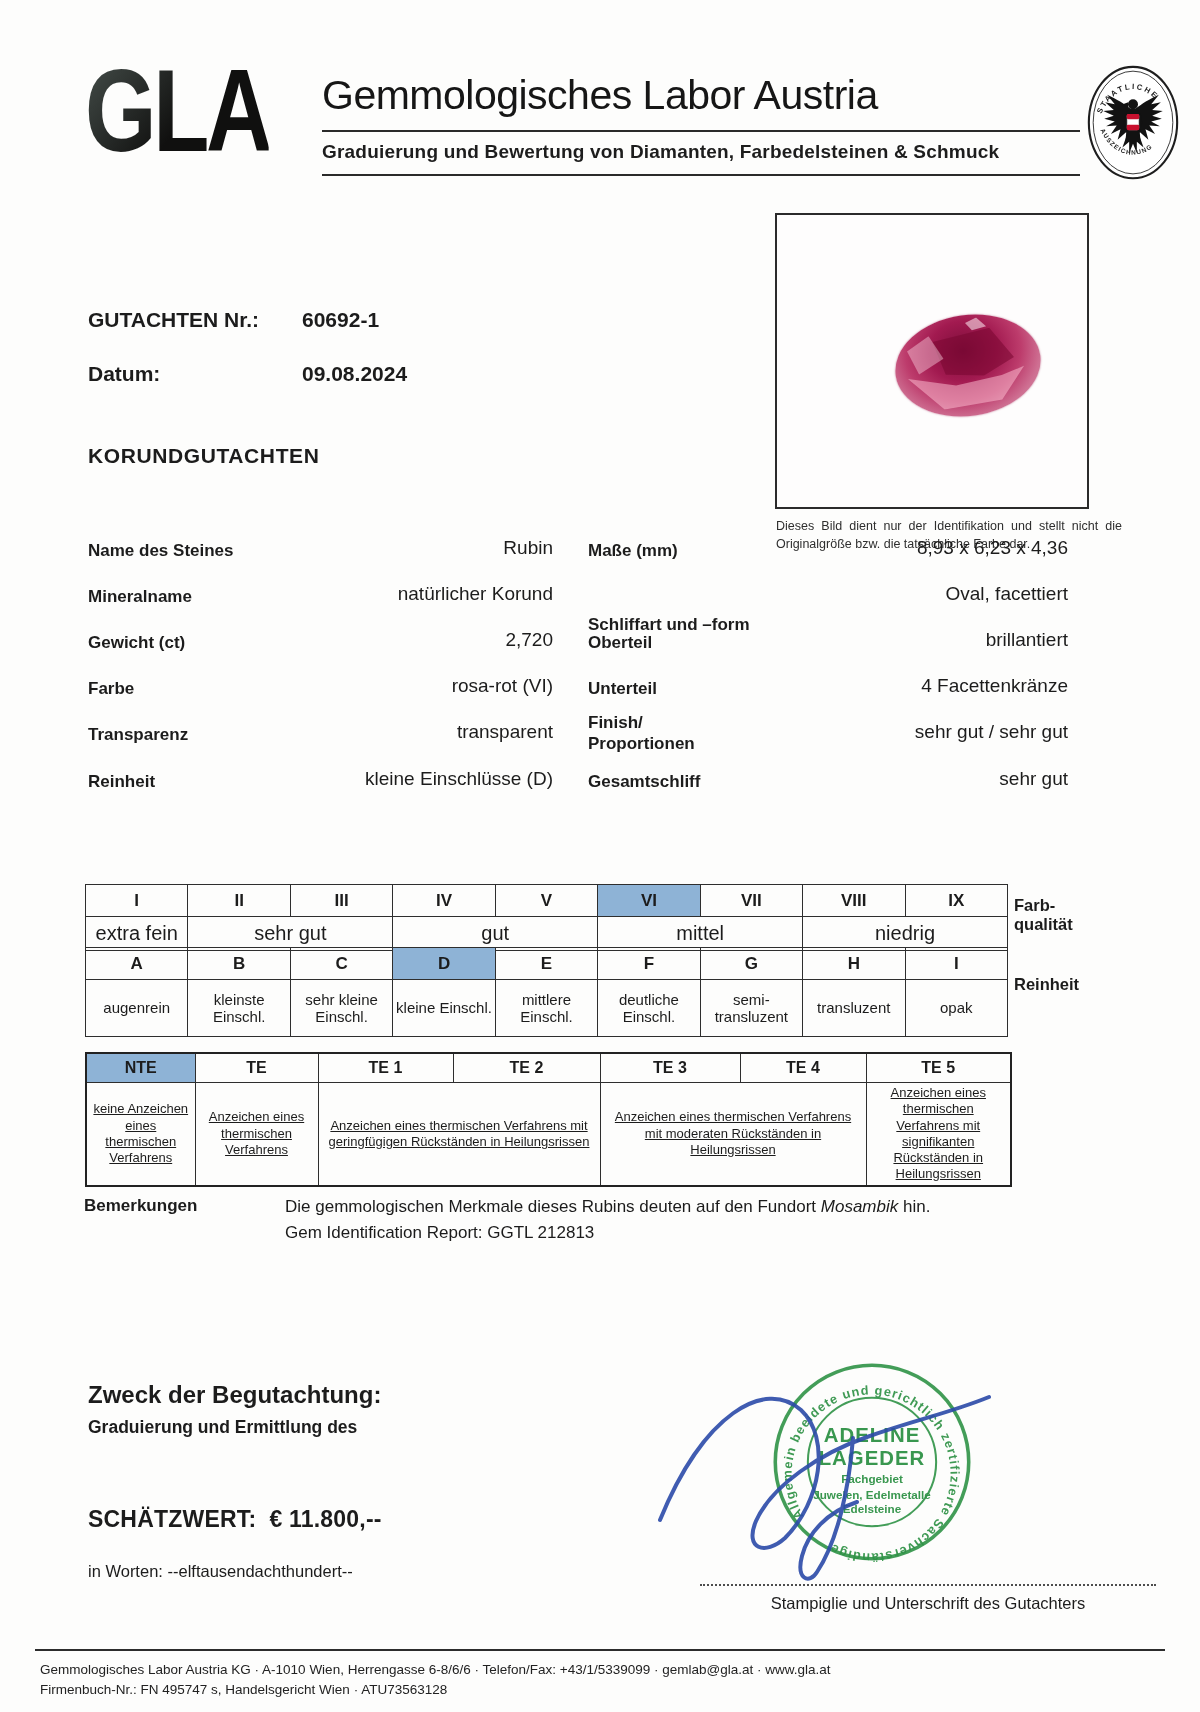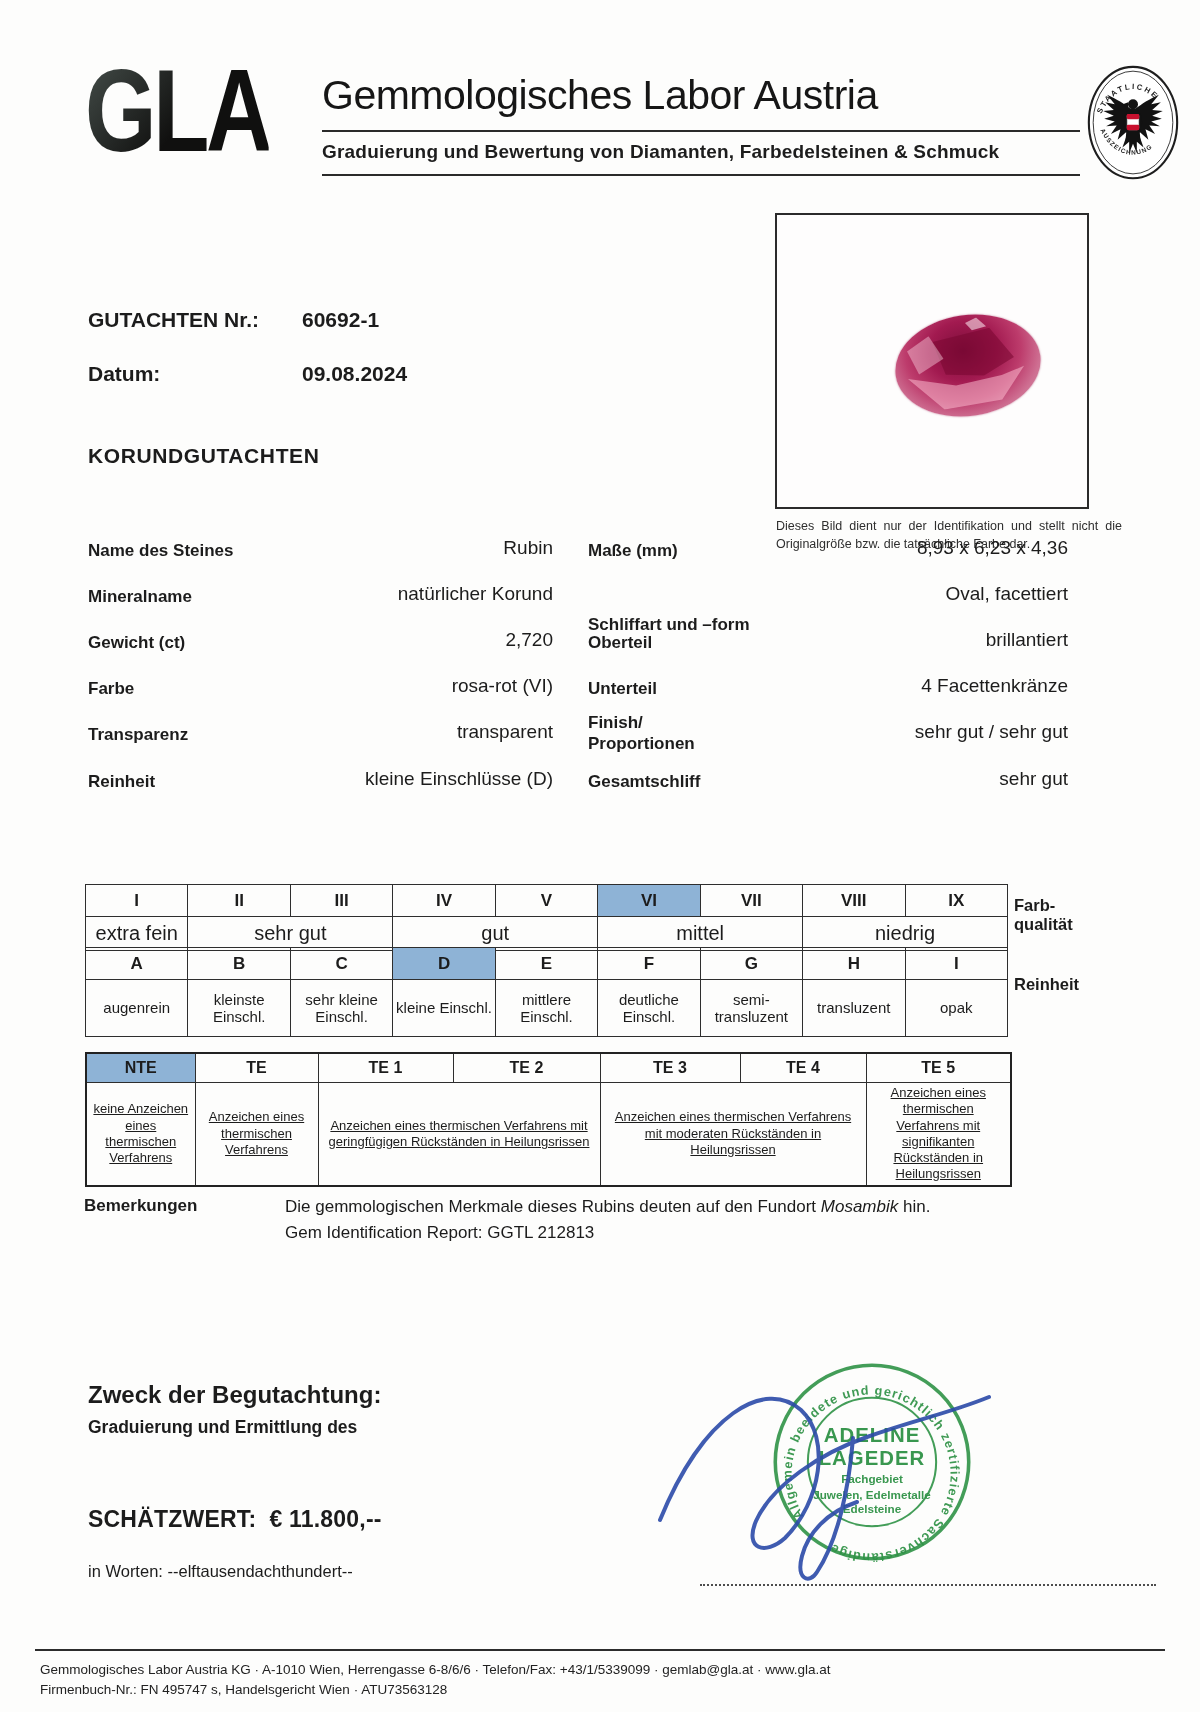--- a/index.html
+++ b/index.html
@@ -282,20 +282,21 @@
   <div class="abs" style="left:615px;top:1352px;width:420px;height:230px;pointer-events:none;">
     <svg width="420" height="230" viewBox="0 0 420 230">
       <g fill="none" stroke="#2b4aa8" stroke-width="4" stroke-linecap="round" opacity=".9">
         <path d="M 45,168 C 88,62 150,26 186,58 C 216,86 206,150 170,186 C 150,204 129,197 141,169 C 157,133 206,101 252,85 C 302,67 332,62 374,45"></path>
         <path d="M 238,86 C 234,138 222,190 202,220 C 194,233 181,227 187,204 C 193,181 212,160 242,150"></path>
       </g>
     </svg>
   </div>
 
   <div class="abs sig-rule" style="left:700px;top:1584px;width:456px;"></div>
+  <div class="abs stamp-caption" style="left:700px;top:1594px;width:456px;text-align:center;">Stampiglie und Unterschrift des Gutachters</div>
 
   <div class="abs foot-rule" style="left:35px;top:1649px;width:1130px;"></div>
   <div class="abs foot-text" style="left:40px;top:1660px;width:1120px;">
     <span>Gemmologisches Labor Austria KG  ·  A-1010 Wien, Herrengasse 6-8/6/6  ·  Telefon/Fax: +43/1/5339099  ·  gemlab@gla.at  ·  www.gla.at</span><br>
     <span>Firmenbuch-Nr.: FN 495747 s, Handelsgericht Wien  ·  ATU73563128</span>
   </div>
 
 </div>
 
 </body></html>

